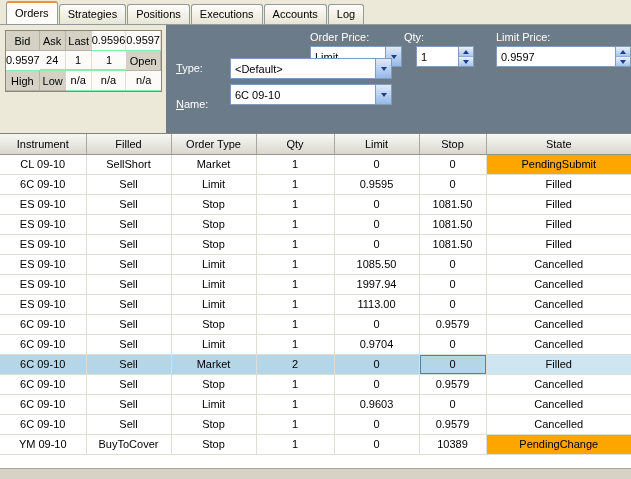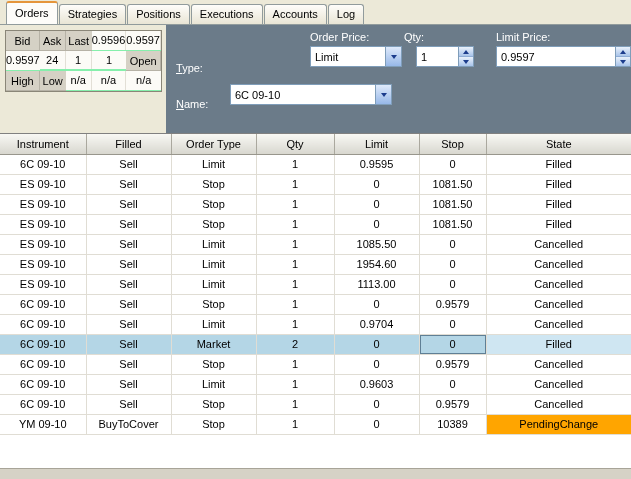--- a/index.html
+++ b/index.html
@@ -176,20 +176,26 @@
           <span class="spin-up">
               <span class="arr-up"></span>
             </span>
           <span class="spin-down">
               <span class="arr-dn"></span>
             </span>
         </span>
       </div>
 
       <span class="panel-label mnemonic" id="type-label">Type:</span>
+      <div class="combo" id="type-combo">
+        <span class="combo-value">&lt;Default&gt;</span>
+        <span class="combo-btn">
+            <span class="combo-arrow"></span>
+          </span>
+      </div>
 
       <span class="panel-label mnemonic" id="name-label">Name:</span>
       <div class="combo" id="name-combo">
         <span class="combo-value">6C 09-10</span>
         <span class="combo-btn">
             <span class="combo-arrow"></span>
           </span>
       </div>
 
 
@@ -213,20 +219,29 @@
           <th>Filled</th>
           <th>Order Type</th>
           <th>Qty</th>
           <th>Limit</th>
           <th>Stop</th>
           <th>State</th>
         </tr>
       </thead>
       <tbody>
           <tr>
+            <td>CL 09-10</td>
+            <td>SellShort</td>
+            <td>Market</td>
+            <td>1</td>
+            <td>0</td>
+            <td>0</td>
+            <td style="background: rgb(255, 165, 0);">PendingSubmit</td>
+          </tr>
+          <tr>
             <td>6C 09-10</td>
             <td>Sell</td>
             <td>Limit</td>
             <td>1</td>
             <td>0.9595</td>
             <td>0</td>
             <td>Filled</td>
           </tr>
           <tr>
             <td>ES 09-10</td>
@@ -262,21 +277,21 @@
             <td>1</td>
             <td>1085.50</td>
             <td>0</td>
             <td>Cancelled</td>
           </tr>
           <tr>
             <td>ES 09-10</td>
             <td>Sell</td>
             <td>Limit</td>
             <td>1</td>
-            <td>1954.60</td>
+            <td>1997.94</td>
             <td>0</td>
             <td>Cancelled</td>
           </tr>
           <tr>
             <td>ES 09-10</td>
             <td>Sell</td>
             <td>Limit</td>
             <td>1</td>
             <td>1113.00</td>
             <td>0</td>

